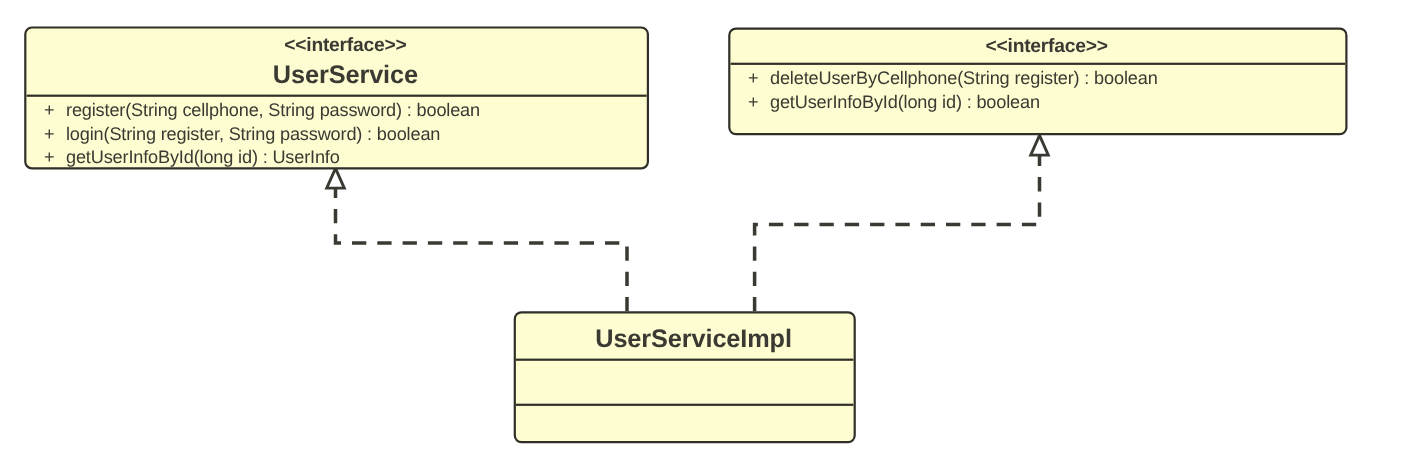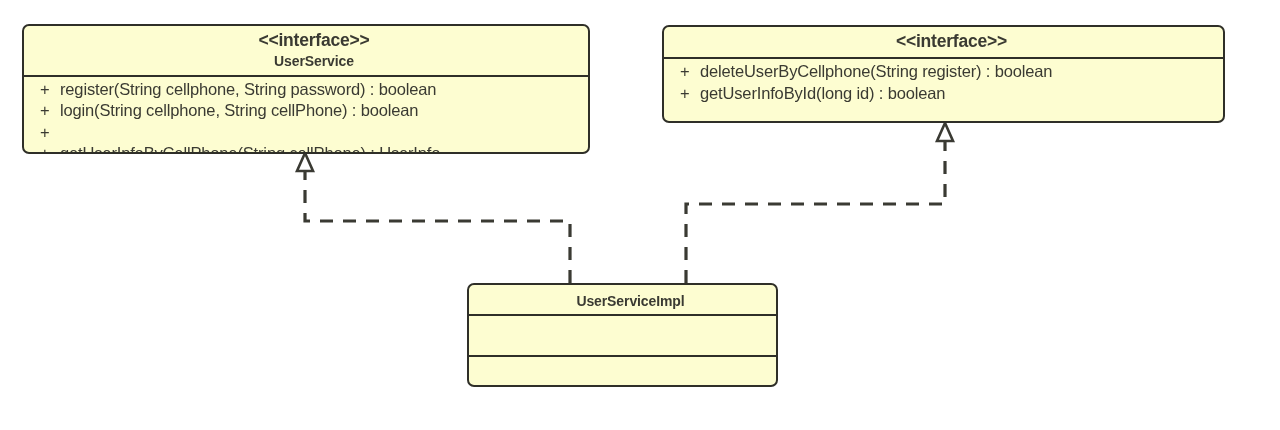--- a/index.html
+++ b/index.html
@@ -37,21 +37,21 @@
     line-height: 1.32;
   }
   .stereotype {
     display: block;
     font-size: 17.5px;
     font-weight: bold;
     letter-spacing: -0.2px;
   }
   .class-name {
     display: block;
-    font-size: 14px;
+    font-size: 23px;
     font-weight: bold;
     letter-spacing: -0.1px;
   }
   .divider {
     height: 0;
     border-top: 2.5px solid #2f2f28;
   }
   .member-list {
     box-sizing: border-box;
     padding: 2px 4px 2px 16px;
@@ -86,21 +86,21 @@
   #class-restricted-user-service {
     left: 662px;
     top: 25px;
     width: 563px;
     height: 98px;
   }
   #class-user-service-impl {
     left: 467px;
     top: 283px;
     width: 311px;
-    height: 104px;
+    height: 120px;
   }
   #class-user-service-impl .class-header {
     padding-top: 7px;
   }
   #class-user-service-impl .compartment-attrs {
     height: 39px;
   }
   #class-user-service-impl .compartment-ops {
     height: 41px;
   }
@@ -127,24 +127,25 @@
     <span class="class-name">UserService</span>
   </div>
   <div class="divider"></div>
   <div class="member-list compartment-ops">
     <div class="member-row">
       <span class="member-vis">+</span>
       <span class="member-sig">register(String cellphone, String password) : boolean</span>
     </div>
     <div class="member-row">
       <span class="member-vis">+</span>
-      <span class="member-sig">login(String cellphone, String cellPhone) : boolean</span>
+      <span class="member-sig">login(String register, String password) : boolean</span>
     </div>
     <div class="member-row">
       <span class="member-vis">+</span>
+      <span class="member-sig">getUserInfoById(long id) : UserInfo</span>
     </div>
     <div class="member-row">
       <span class="member-vis">+</span>
       <span class="member-sig">getUserInfoByCellPhone(String cellPhone) : UserInfo</span>
     </div>
   </div>
 </div>
 
 <div class="uml-class" id="class-restricted-user-service">
   <div class="class-header">

